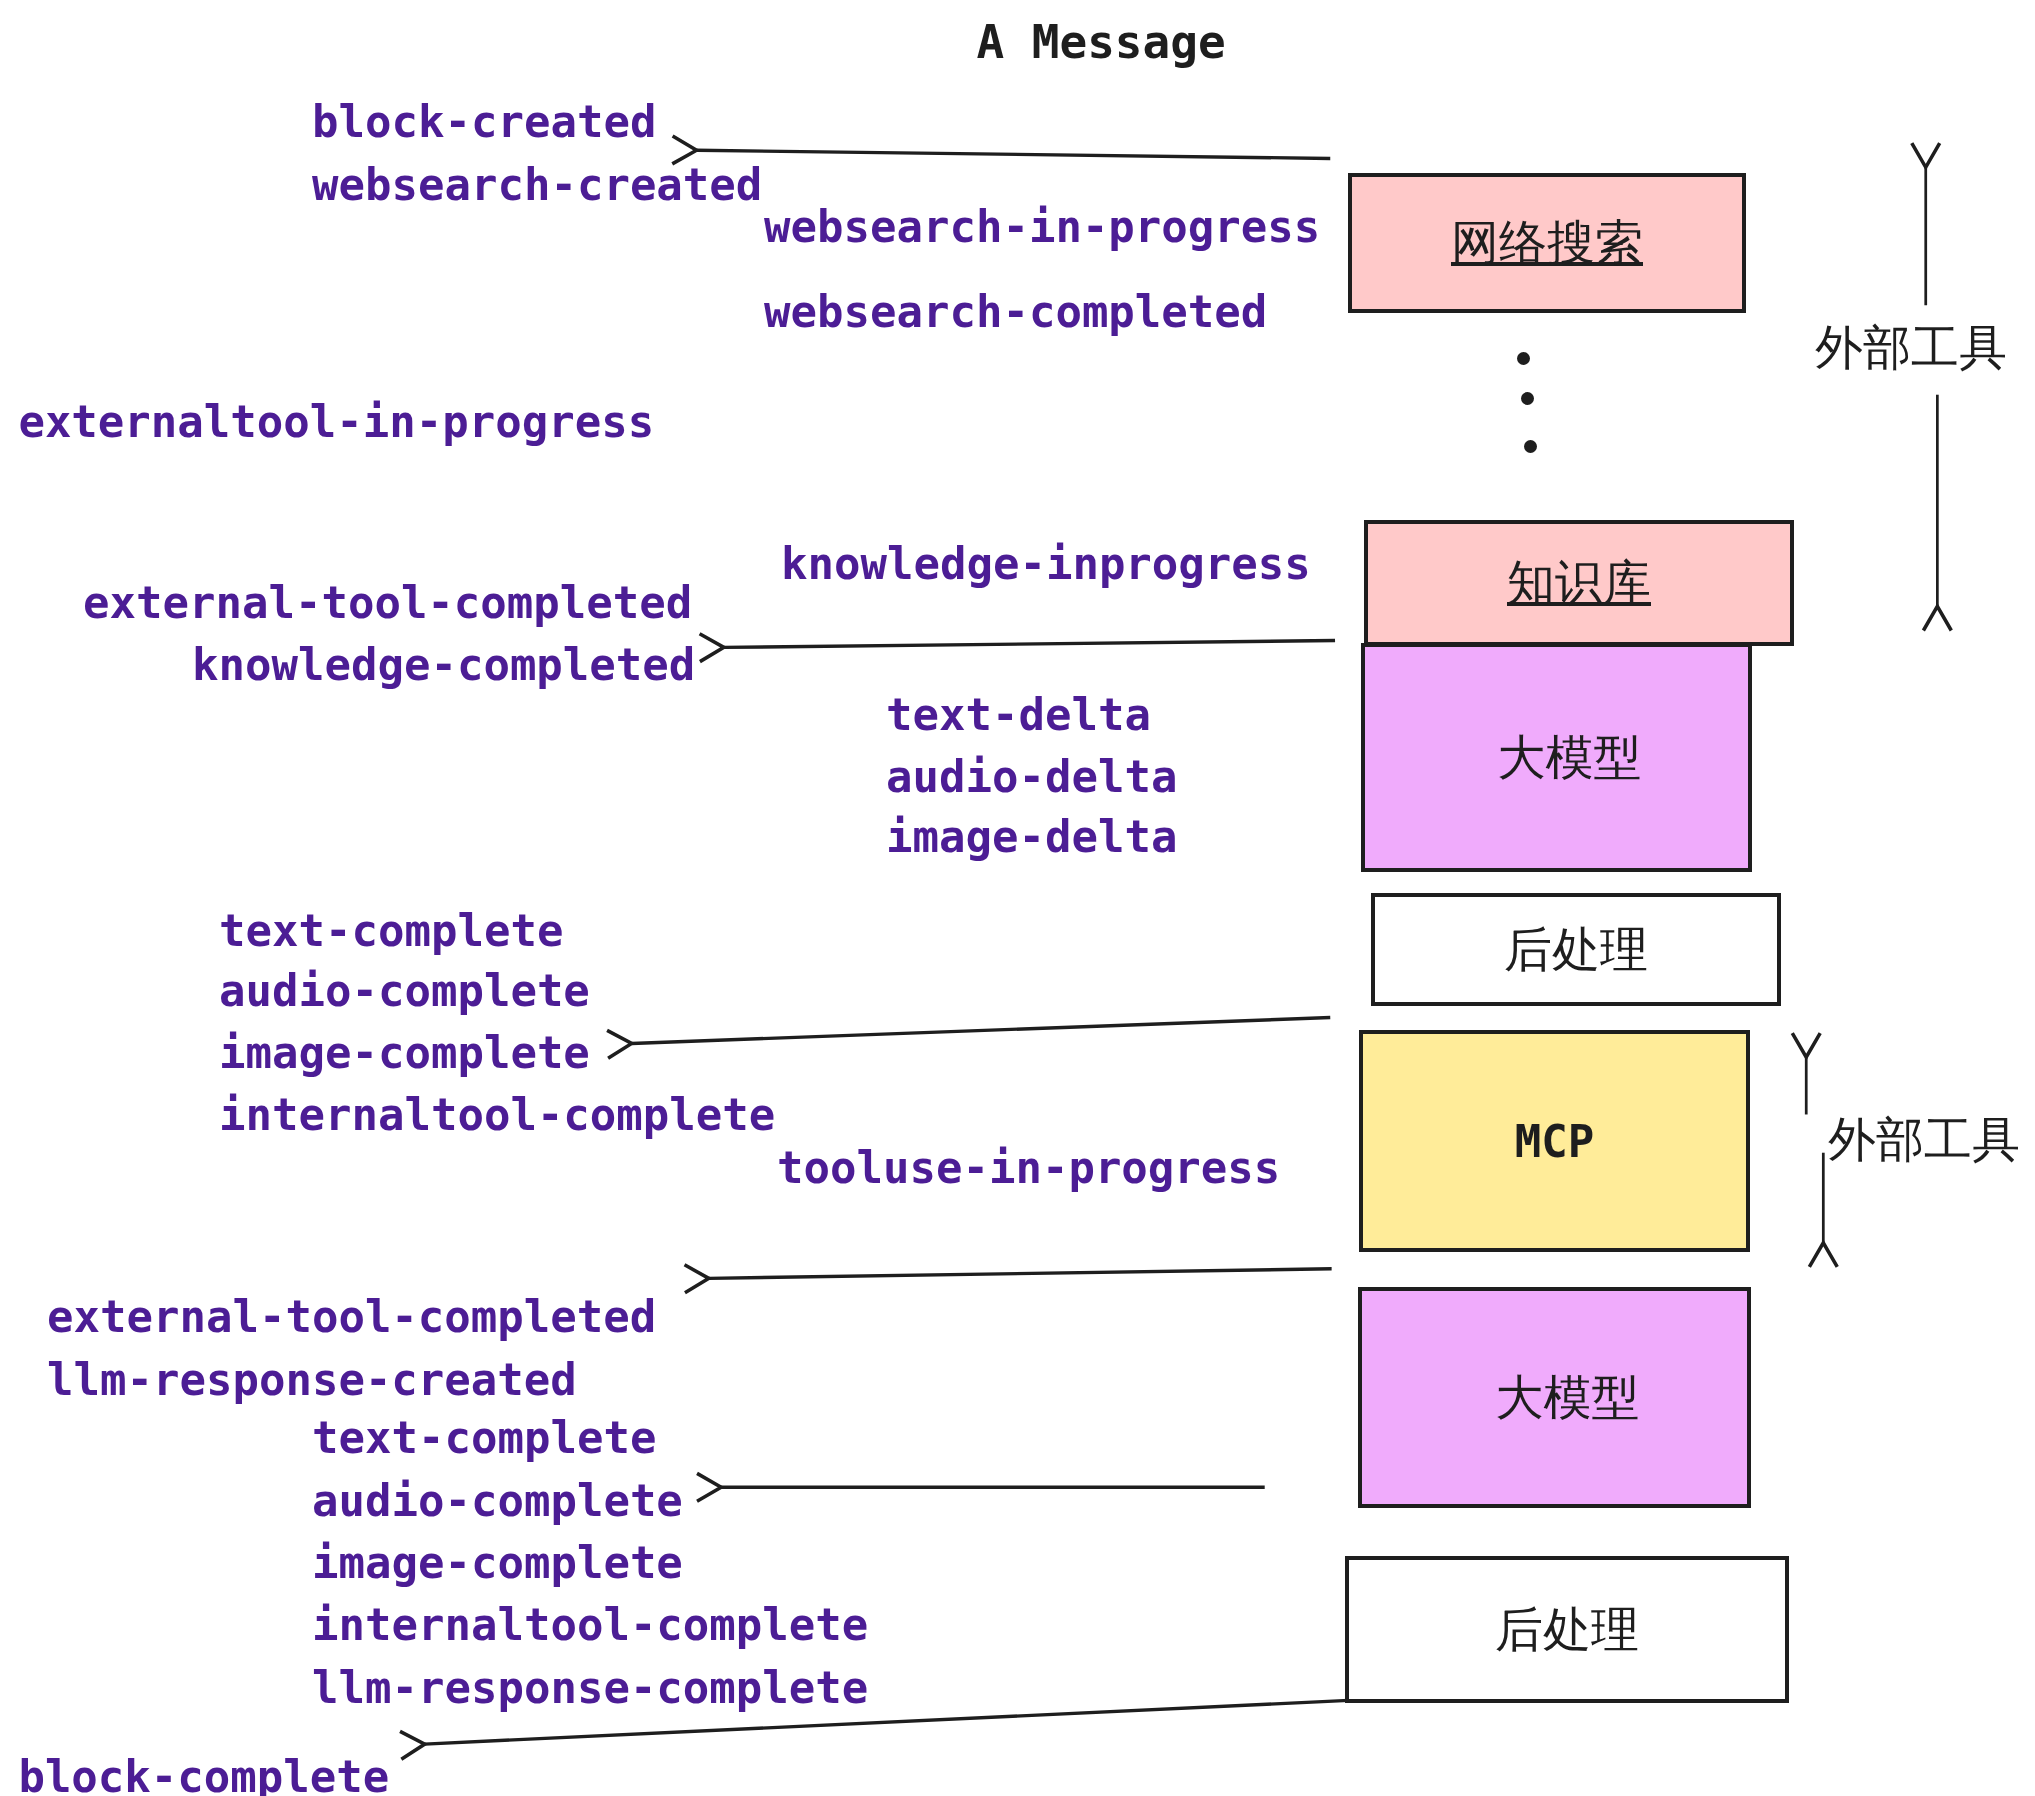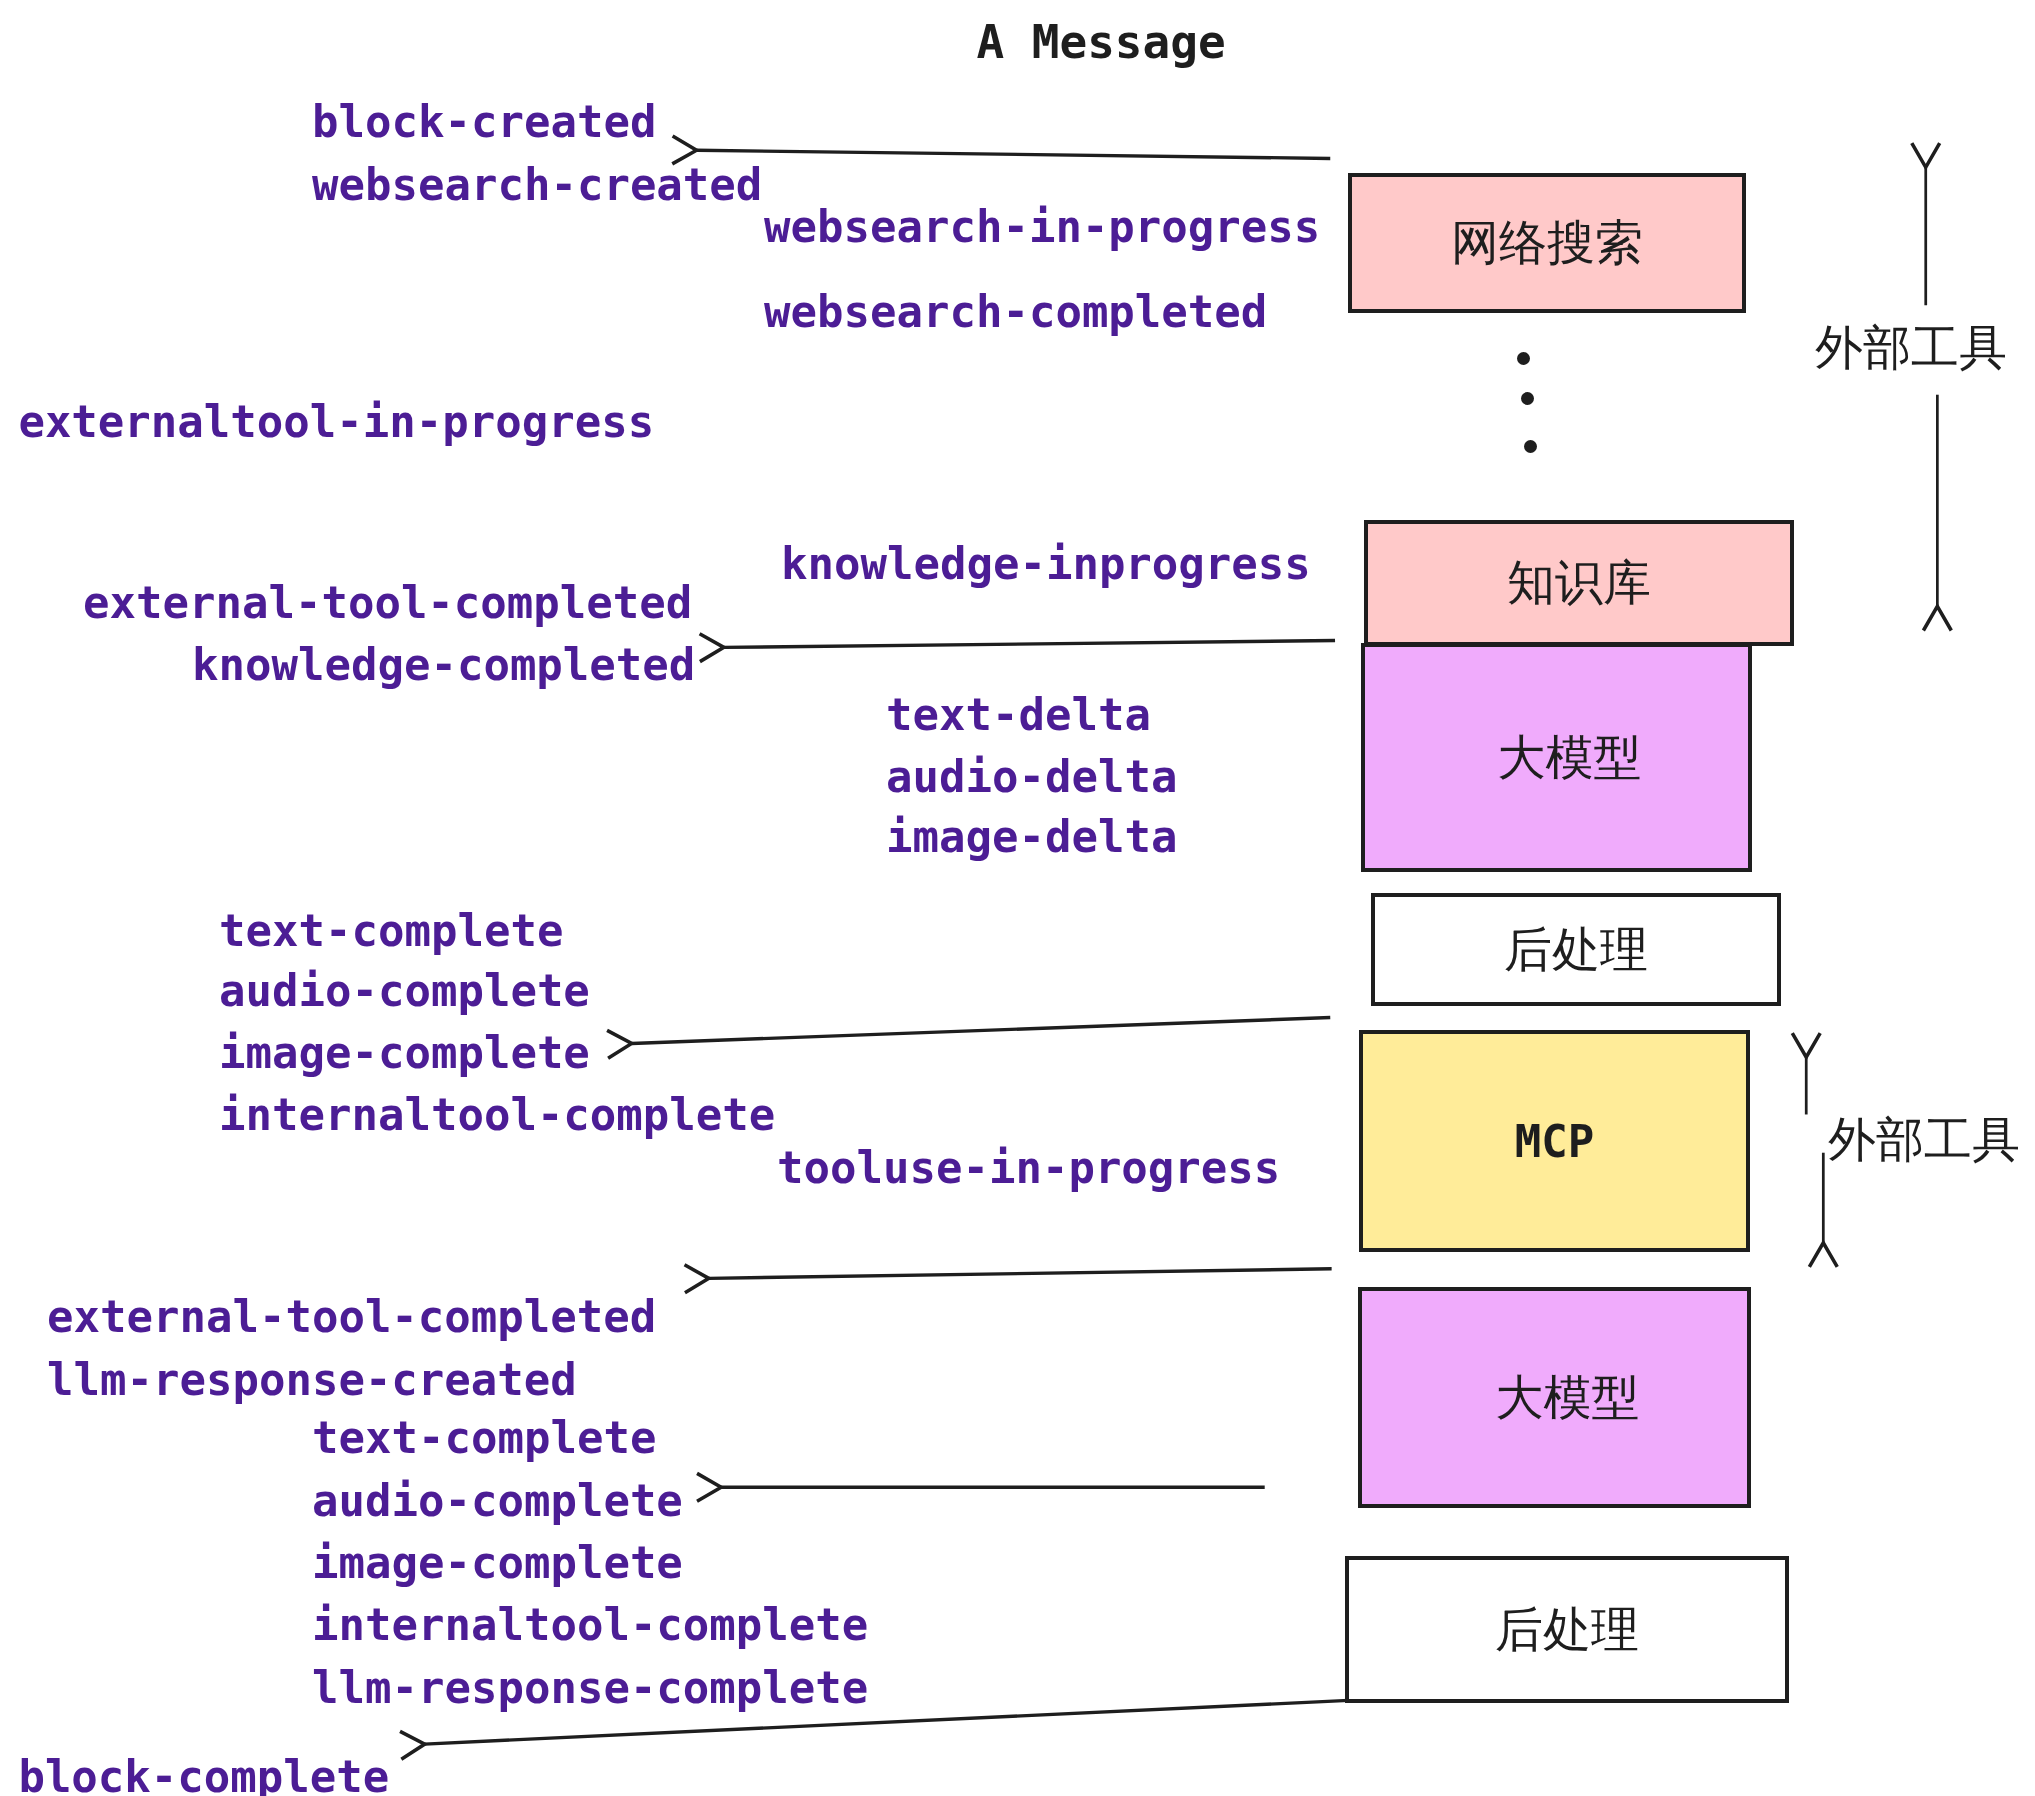--- a/index.html
+++ b/index.html
@@ -33,21 +33,21 @@
     border: 4.1px solid #1e1e1e;
     display: flex;
     align-items: center;
     justify-content: center;
     font-family: "DejaVu Sans", "Liberation Sans", sans-serif;
     font-size: 48px;
     font-weight: 400;
     color: #1e1e1e;
     white-space: nowrap;
   }
-  .box.pink   { background: #ffc9c9; }
+  .box.pink   { background: #ffc9c9; text-decoration: underline; }
   .box.green  { background: #f0abfc; padding-left: 26px; }
   .box.yellow { background: #ffec99; }
   .box.white  { background: #ffffff; }
   .box.mono-label { font-family: "DejaVu Sans Mono", "Liberation Mono", monospace; font-weight: 700; font-size: 44px; }
   .side-label {
     position: absolute;
     font-family: "DejaVu Sans", "Liberation Sans", sans-serif;
     font-size: 48px;
     white-space: nowrap;
     color: #1e1e1e;

